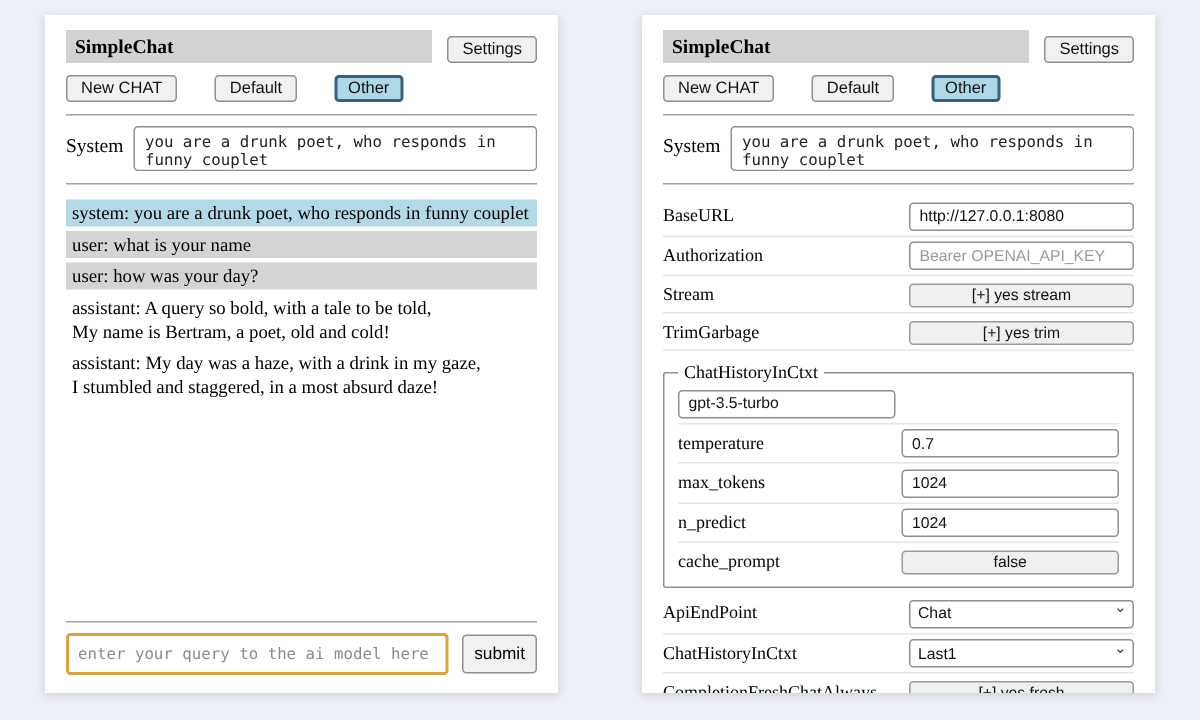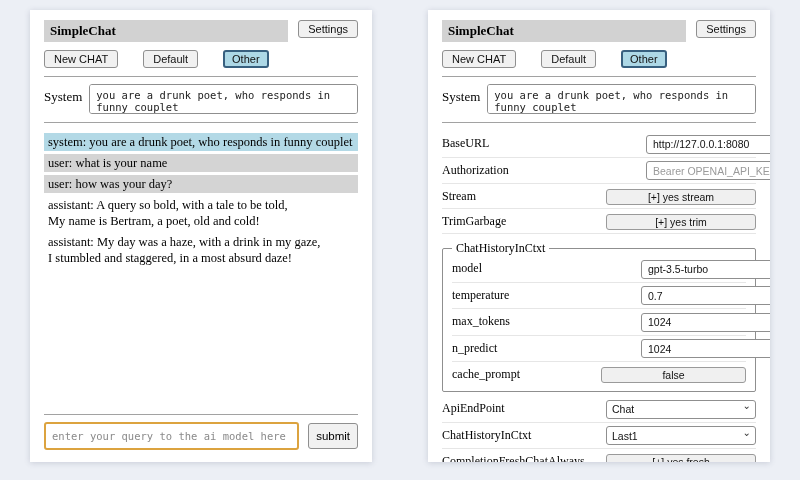--- a/index.html
+++ b/index.html
@@ -16,21 +16,21 @@
     background: var(--panel-background, #ffffff);
     box-shadow: 0 1px 6px rgba(60,70,100,0.20);
     padding:10px 14px 12px 14px;
     display:flex; flex-direction:column;
     overflow:hidden;
   }
   .panel-left  { left:30px; }
   .panel-right { left:428px; }
 
   
-  .titlebar { display:flex; align-items:flex-start; gap:10px; }
+  .titlebar { display:flex; align-items:flex-end; gap:10px; }
   .titlebar-bg {
     flex:1; background: var(--titlebar-background, #d2d2d2);
     font-weight:bold; font-size:13px; padding:3px 6px;
   }
   .btn {
     font-family:"Liberation Sans", sans-serif; font-size:11px;
     background:#f1f1f1; border:1px solid #8f8f8f; border-radius:3px;
     padding:2px 9px; color:#111; cursor:pointer; white-space:nowrap;
   }
   .toolbar { display:flex; gap:25px; margin-top:8px; }
@@ -62,21 +62,21 @@
   .settings { margin-top:1px; }
   .srow {
     display:flex; align-items:center; padding:3px 0;
     border-bottom:1px solid #e6e6e6;
   }
   .srow .slabel { flex:1; font-size:12px; white-space:nowrap; }
   .field { width:150px; flex:0 0 150px; position:relative; }
   input.text {
     width:100%; height:19px; border:1px solid #8f8f8f; border-radius:3px;
     font-family:"Liberation Sans", sans-serif; font-size:10.5px;
-    padding:2px 6px; color:#111; outline:none;margin-left:40px;
+    padding:2px 6px; color:#111; outline:none;
   }
   input.text::placeholder { color:#9a9a9a; }
   button.toggle {
     width:100%; font-family:"Liberation Sans", sans-serif; font-size:10.5px;
     background:#f0f0f0; border:1px solid #9a9a9a; border-radius:3px;
     padding:1px 0; cursor:pointer; color:#111;
   }
   .selwrap select {
     width:100%; height:19px; appearance:none; -webkit-appearance:none;
     font-family:"Liberation Sans", sans-serif; font-size:10.5px;
@@ -200,21 +200,20 @@
 
       <div class="srow">
         <div class="slabel">TrimGarbage</div>
         <div class="field"><button class="toggle">[+] yes trim</button></div>
       </div>
 
       <fieldset class="apiopts">
         <legend>ChatHistoryInCtxt</legend>
 
         <div class="srow">
-          <div class="slabel">model</div>
           <div class="field"><input class="text" type="text" spellcheck="false" value="gpt-3.5-turbo" style=""></div>
         </div>
 
         <div class="srow">
           <div class="slabel">temperature</div>
           <div class="field"><input class="text" type="text" spellcheck="false" value="0.7" style=""></div>
         </div>
 
         <div class="srow">
           <div class="slabel">max_tokens</div>

